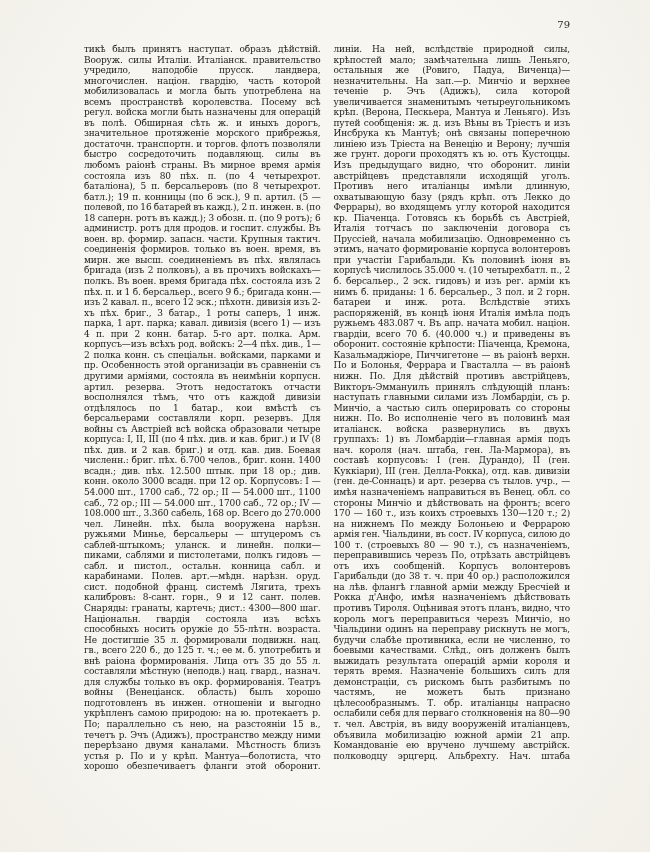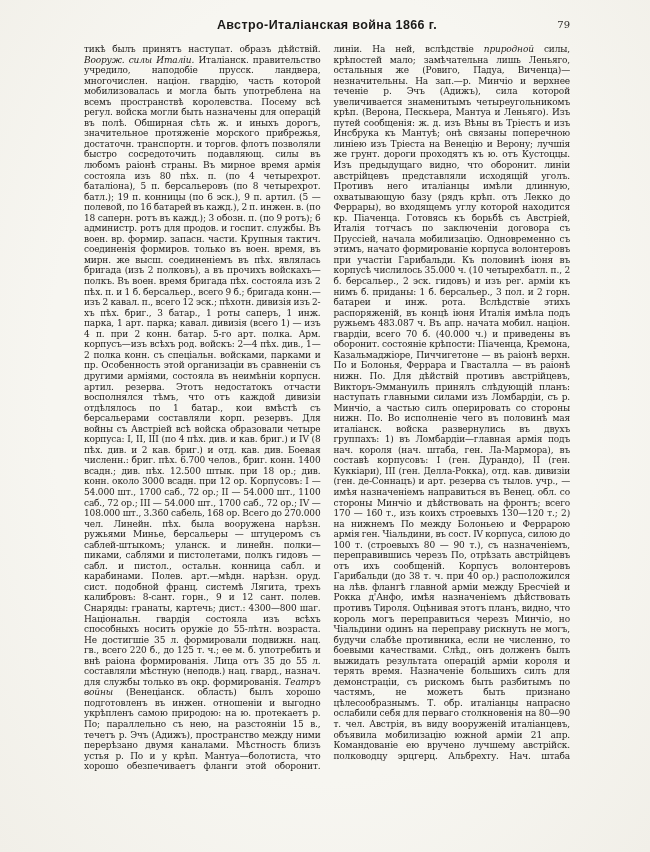--- a/index.html
+++ b/index.html
@@ -45,25 +45,24 @@
     column-gap:13px;
     column-fill:auto;
     font-size:9px;
     line-height:10.55px;
     text-align:justify;
     letter-spacing:-0.15px;
     word-spacing:-0.4px;
     overflow:hidden;
     color:#242220;
   }
-  .article-body .it{font-style:italic;}
+  .article-body .it{}
 </style>
 </head>
 <body>
 
 <div class="page">
   <div class="header-row">
-    <div class="article-title">Австро-Италіанская война 1866 г.</div>
     <div class="page-number">79</div>
   </div>
 
   <div class="article-body"><span>тикѣ былъ принятъ наступат. образъ дѣйствій. </span><span class="it">Вооруж. силы Италіи. </span><span>Италіанск. правительство учредило, наподобіе прусск. ландвера, многочислен. націон. гвардію, часть которой мобилизовалась и могла быть употреблена на всемъ пространствѣ королевства. Посему всѣ регул. войска могли быть назначены для операцій въ полѣ. Обширная сѣть ж. и иныхъ дорогъ, значительное протяженіе морского прибрежья, достаточн. транспортн. и торгов. флотъ позволяли быстро сосредоточить подавляющ. силы въ любомъ раіонѣ страны. Въ мирное время армія состояла изъ 80 пѣх. п. (по 4 четырехрот. баталіона), 5 п. берсальеровъ (по 8 четырехрот. батл.); 19 п. конницы (по 6 эск.), 9 п. артил. (5 — полевой, по 16 батарей въ кажд.), 2 п. инжен. в. (по 18 саперн. ротъ въ кажд.); 3 обозн. п. (по 9 ротъ); 6 администр. ротъ для продов. и госпит. службы. Въ воен. вр. формир. запасн. части. Крупныя тактич. соединенія формиров. только въ воен. время, въ мирн. же высш. соединеніемъ въ пѣх. являлась бригада (изъ 2 полковъ), а въ прочихъ войскахъ—полкъ. Въ воен. время бригада пѣх. состояла изъ 2 пѣх. п. и 1 б. берсальер., всего 9 б.; бригада конн.—изъ 2 кавал. п., всего 12 эск.; пѣхотн. дивизія изъ 2-хъ пѣх. бриг., 3 батар., 1 роты саперъ, 1 инж. парка, 1 арт. парка; кавал. дивизія (всего 1) — изъ 4 п. при 2 конн. батар. 5-го арт. полка. Арм. корпусъ—изъ всѣхъ род. войскъ: 2—4 пѣх. див., 1—2 полка конн. съ спеціальн. войсками, парками и пр. Особенность этой организаціи въ сравненіи съ другими арміями, состояла въ неимѣніи корпусн. артил. резерва. Этотъ недостатокъ отчасти восполнялся тѣмъ, что отъ каждой дивизіи отдѣлялось по 1 батар., кои вмѣстѣ съ берсальерами составляли корп. резервъ. Для войны съ Австріей всѣ войска образовали четыре корпуса: I, II, III (по 4 пѣх. див. и кав. бриг.) и IV (8 пѣх. див. и 2 кав. бриг.) и отд. кав. див. Боевая численн.: бриг. пѣх. 6.700 челов., бриг. конн. 1400 всадн.; див. пѣх. 12.500 штык. при 18 ор.; див. конн. около 3000 всадн. при 12 ор. Корпусовъ: I — 54.000 шт., 1700 саб., 72 ор.; II — 54.000 шт., 1100 саб., 72 ор.; III — 54.000 шт., 1700 саб., 72 ор.; IV — 108.000 шт., 3.360 сабель, 168 ор. Всего до 270.000 чел. Линейн. пѣх. была вооружена нарѣзн. ружьями Минье, берсальеры — штуцеромъ съ саблей-штыкомъ; уланск. и линейн. полки—пиками, саблями и пистолетами, полкъ гидовъ — сабл. и пистол., остальн. конница сабл. и карабинами. Полев. арт.—мѣдн. нарѣзн. оруд. сист. подобной франц. системѣ Лягита, трехъ калибровъ: 8-сант. горн., 9 и 12 сант. полев. Снаряды: гранаты, картечь; дист.: 4300—800 шаг. Національн. гвардія состояла изъ всѣхъ способныхъ носить оружіе до 55-лѣтн. возраста. Не достигшіе 35 л. формировали подвижн. нац. гв., всего 220 б., до 125 т. ч.; ее м. б. употребить и внѣ раіона формированія. Лица отъ 35 до 55 л. составляли мѣстную (неподв.) нац. гвард., назнач. для службы только въ окр. формированія. </span><span class="it">Театръ войны </span><span>(Венеціанск. область) былъ хорошо подготовленъ въ инжен. отношеніи и выгодно укрѣпленъ самою природою: на ю. протекаетъ р. По; параллельно съ нею, на разстояніи 15 в., течетъ р. Эчъ (Адижъ), пространство между ними перерѣзано двумя каналами. Мѣстность близъ устья р. По и у крѣп. Мантуа—болотиста, что хорошо обезпечиваетъ фланги этой оборонит. линіи. На ней, вслѣдствіе </span><span class="it">природной </span><span>силы, крѣпостей мало; замѣчательна лишь Леньяго, остальныя же (Ровиго, Падуа, Виченца)—незначительны. На зап.—р. Минчіо и верхнее теченіе р. Эчъ (Адижъ), сила которой увеличивается знаменитымъ четыреугольникомъ крѣп. (Верона, Пескьера, Мантуа и Леньяго). Изъ путей сообщенія: ж. д. изъ Вѣны въ Тріестъ и изъ Инсбрука къ Мантуѣ; онѣ связаны поперечною линіею изъ Тріеста на Венецію и Верону; лучшія же грунт. дороги проходятъ къ ю. отъ Кустоццы. Изъ предыдущаго видно, что оборонит. линіи австрійцевъ представляли исходящій уголъ. Противъ него италіанцы имѣли длинную, охватывающую базу (рядъ крѣп. отъ Лекко до Феррары), во входящемъ углу которой находится кр. Піаченца. Готовясь къ борьбѣ съ Австріей, Италія тотчасъ по заключеніи договора съ Пруссіей, начала мобилизацію. Одновременно съ этимъ, начато формированіе корпуса волонтеровъ при участіи Гарибальди. Къ половинѣ іюня въ корпусѣ числилось 35.000 ч. (10 четырехбатл. п., 2 б. берсальер., 2 эск. гидовъ) и изъ рег. арміи къ нимъ б. приданы: 1 б. берсальер., 3 пол. и 2 горн. батареи и инж. рота. Вслѣдствіе этихъ распоряженій, въ концѣ іюня Италія имѣла подъ ружьемъ 483.087 ч. Въ апр. начата мобил. націон. гвардіи, всего 70 б. (40.000 ч.) и приведены въ оборонит. состояніе крѣпости: Піаченца, Кремона, Казальмаджіоре, Пиччигетоне — въ раіонѣ верхн. По и Болонья, Феррара и Гвасталла — въ раіонѣ нижн. По. Для дѣйствій противъ австрійцевъ, Викторъ-Эммануилъ принялъ слѣдующій планъ: наступать главными силами изъ Ломбардіи, съ р. Минчіо, а частью силъ оперировать со стороны нижн. По. Во исполненіе чего въ половинѣ мая италіанск. войска развернулись въ двухъ группахъ: 1) въ Ломбардіи—главная армія подъ нач. короля (нач. штаба, ген. Ла-Мармора), въ составѣ корпусовъ: I (ген. Дурандо), II (ген. Куккіари), III (ген. Делла-Рокка), отд. кав. дивизіи (ген. де-Соннацъ) и арт. резерва съ тылов. учр., — имѣя назначеніемъ направиться въ Венец. обл. со стороны Минчіо и дѣйствовать на фронтъ; всего 170 — 160 т., изъ коихъ строевыхъ 130—120 т.; 2) на нижнемъ По между Болоньею и Феррарою армія ген. Чіальдини, въ сост. IV корпуса, силою до 100 т. (строевыхъ 80 — 90 т.), съ назначеніемъ, переправившись черезъ По, отрѣзать австрійцевъ отъ ихъ сообщеній. Корпусъ волонтеровъ Гарибальди (до 38 т. ч. при 40 ор.) расположился на лѣв. флангѣ главной арміи между Бресчіей и Рокка д'Анфо, имѣя назначеніемъ дѣйствовать противъ Тироля. Оцѣнивая этотъ планъ, видно, что король могъ переправиться черезъ Минчіо, но Чіальдини одинъ на переправу рискнуть не могъ, будучи слабѣе противника, если не численно, то боевыми качествами. Слѣд., онъ долженъ былъ выжидать результата операцій арміи короля и терять время. Назначеніе большихъ силъ для демонстраціи, съ рискомъ быть разбитымъ по частямъ, не можетъ быть признано цѣлесообразнымъ. Т. обр. италіанцы напрасно ослабили себя для перваго столкновенія на 80—90 т. чел. Австрія, въ виду вооруженій италіанцевъ, объявила мобилизацію южной арміи 21 апр. Командованіе ею вручено лучшему австрійск. полководцу эрцгерц. Альбрехту. Нач. штаба назначенъ г.-м. бар. Іонъ. Часть флота еще вооружалась, а готовыя суда</span></div>
 </div>
 
 </body></html>

